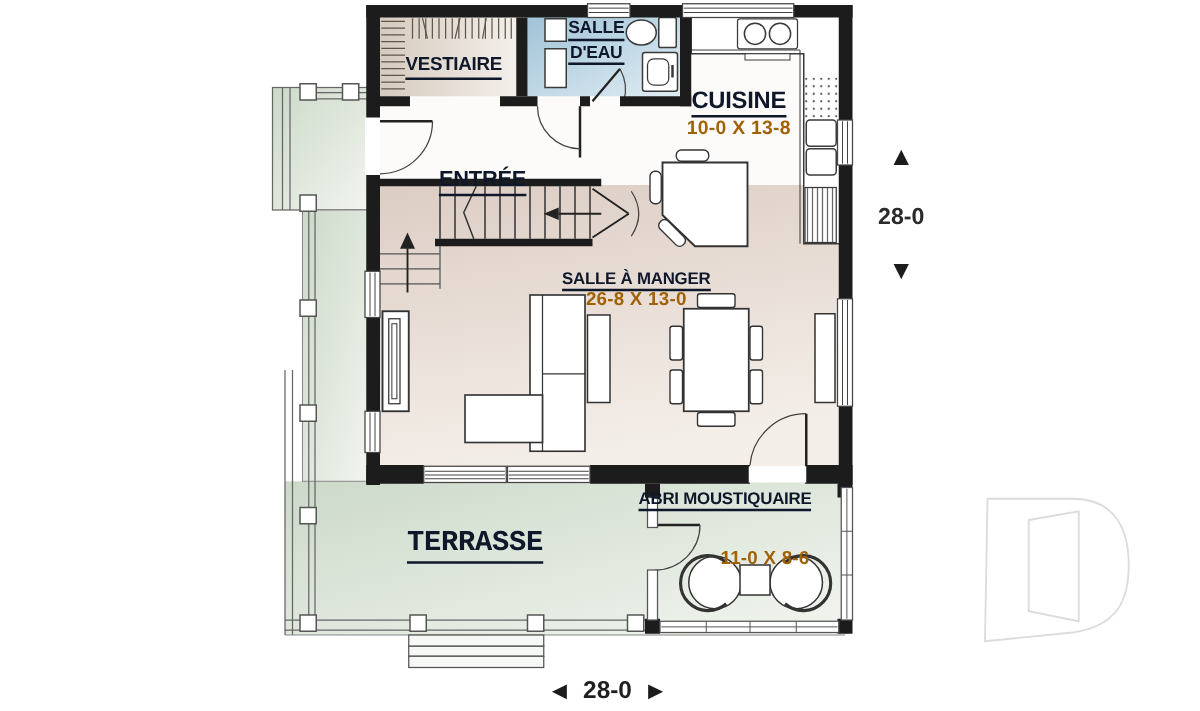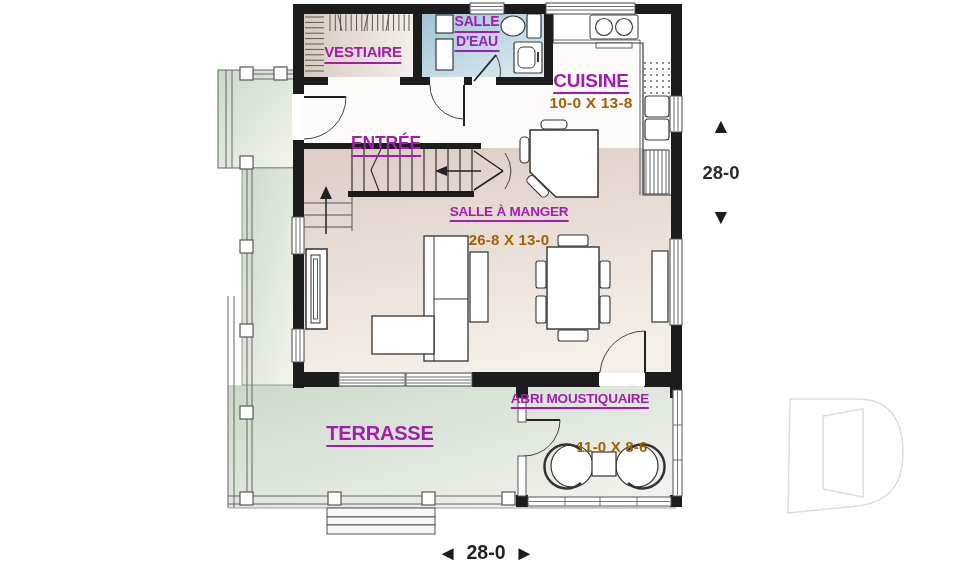--- a/index.html
+++ b/index.html
@@ -1,25 +1,25 @@
 <!DOCTYPE html>
 <html><head>
 <meta charset="utf-8">
 <style>
   html,body{margin:0;padding:0;background:#ffffff;}
   .stage{position:relative;width:960px;height:569px;background:#fff;overflow:hidden;
          font-family:"Liberation Sans","DejaVu Sans",sans-serif;}
   svg{position:absolute;left:0;top:0;}
   .lbl{position:absolute;transform:translateX(-50%);white-space:nowrap;
-       font-weight:bold;color:#a21caf;letter-spacing:-0.2px;text-align:center;line-height:1.12;}
+       font-weight:bold;color:#0f172a;letter-spacing:-0.2px;text-align:center;line-height:1.12;}
   .lbl .u{display:inline-block;border-bottom:2px solid currentColor;padding-bottom:1px;}
   .dim{position:absolute;transform:translateX(-50%);white-space:nowrap;
        font-weight:bold;color:#a16207;letter-spacing:0.2px;text-align:center;}
   .sz15{font-size:15px;} .sz14{font-size:14px;} .sz17{font-size:17.5px;}
-  .sz19{font-size:19px;} .sz13{font-size:13.5px;} .sz20{font-size:20px;}
+  .sz19{font-size:19px;} .sz13{font-size:13.5px;} .sz20{font-size:23px;font-family:Liberation Mono, monospace;}
   .dim15{font-size:15px;} .dim16{font-size:15.5px;}
   .dim-v{position:absolute;left:694px;top:113px;width:54px;text-align:center;color:#1c1c1c;}
   .dim-v .arrow{display:block;font-size:21px;line-height:26px;}
   .dim-v .val{display:block;font-size:18.5px;font-weight:bold;margin-top:23px;color:#2b2b2b;}
   .dim-v .arrow.down{margin-top:20px;}
   .dim-h{position:absolute;left:420px;top:541px;width:132px;display:flex;align-items:center;
          justify-content:center;gap:9px;color:#1c1c1c;}
   .dim-h .arrow{font-size:20px;line-height:22px;}
   .dim-h .val{font-size:19.5px;font-weight:bold;color:#1f1f1f;}
 </style>
@@ -294,21 +294,21 @@
 
 <div class="lbl sz15" style="left:363px;top:44px;"><span class="u">VESTIAIRE</span></div>
 <div class="lbl sz14" style="left:477px;top:14px;">
   <span class="u" style="display:block;">SALLE</span>
   <span class="u" style="display:block;margin-top:1px;">D'EAU</span>
 </div>
 <div class="lbl sz17" style="left:386px;top:102px;margin-top:32px;"><span class="u">ENTRÉE</span></div>
 <div class="lbl sz19" style="left:591px;top:70px;"><span class="u">CUISINE</span></div>
 <div class="dim dim16" style="left:591px;top:94px;">10-0 X 13-8</div>
 <div class="lbl sz13" style="left:509px;top:199px;">
-  <span class="u" style="display:block;margin-top:5px;">SALLE À MANGER</span>
+  <span class="u" style="display:block;margin-top:16px;">SALLE À MANGER</span>
 </div>
 <div class="dim dim15" style="left:509px;top:231px;">26-8 X 13-0</div>
 <div class="lbl sz20" style="left:380px;top:422px;"><span class="u">TERRASSE</span></div>
 <div class="lbl sz13" style="left:580px;top:391px;"><span class="u">ABRI MOUSTIQUAIRE</span></div>
 <div class="dim dim15" style="left:612px;top:408px;margin-top:30px;">11-0 X 8-6</div>
 
 <div class="dim-v">
   <span class="arrow">▲</span>
   <span class="val">28-0</span>
   <span class="arrow down">▼</span>

